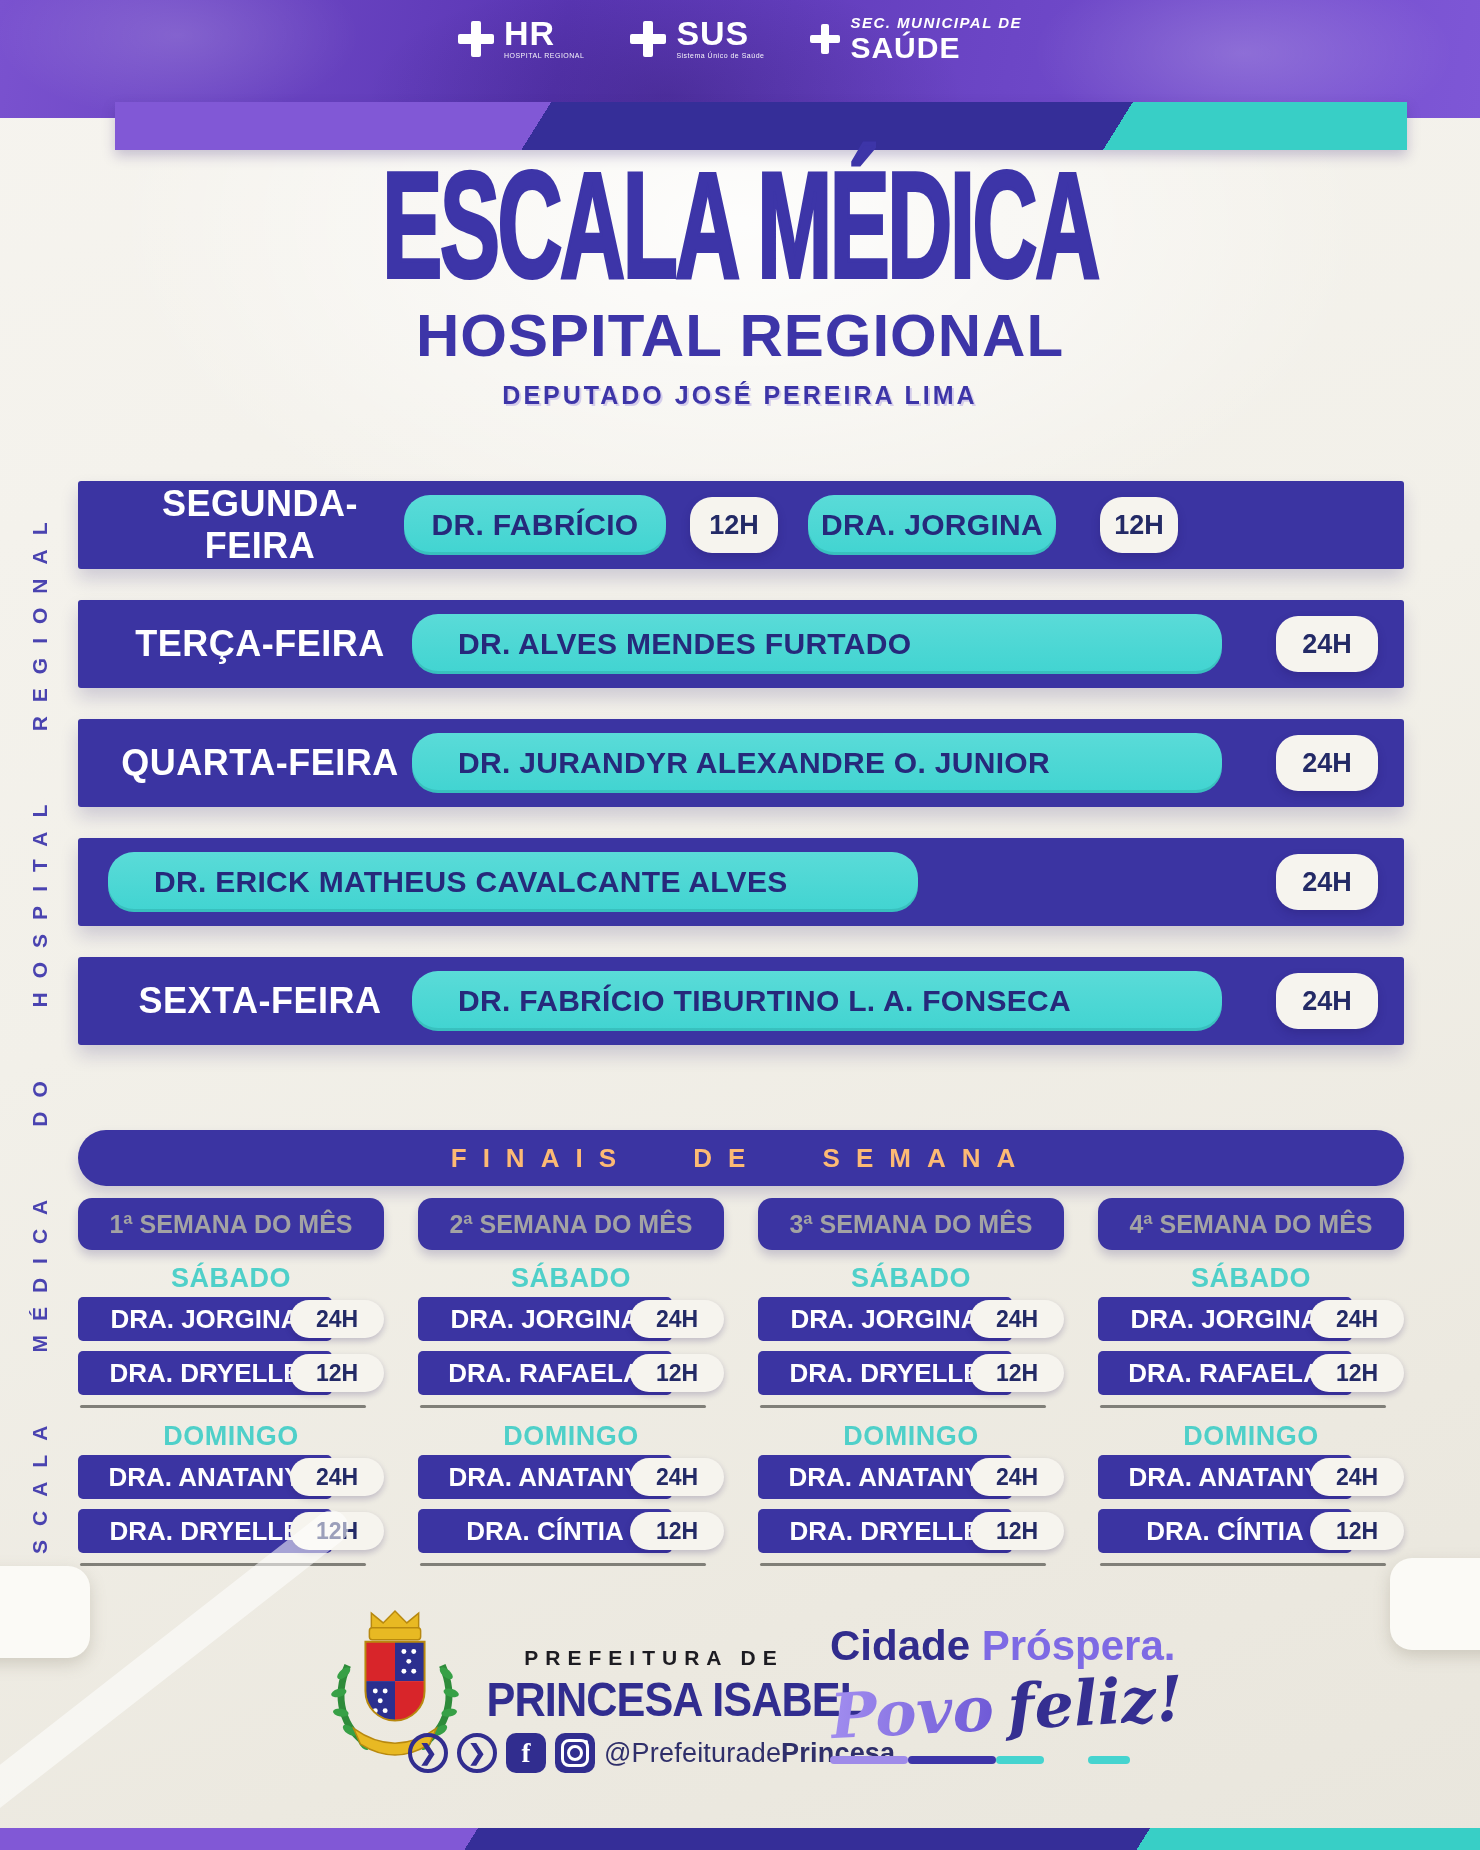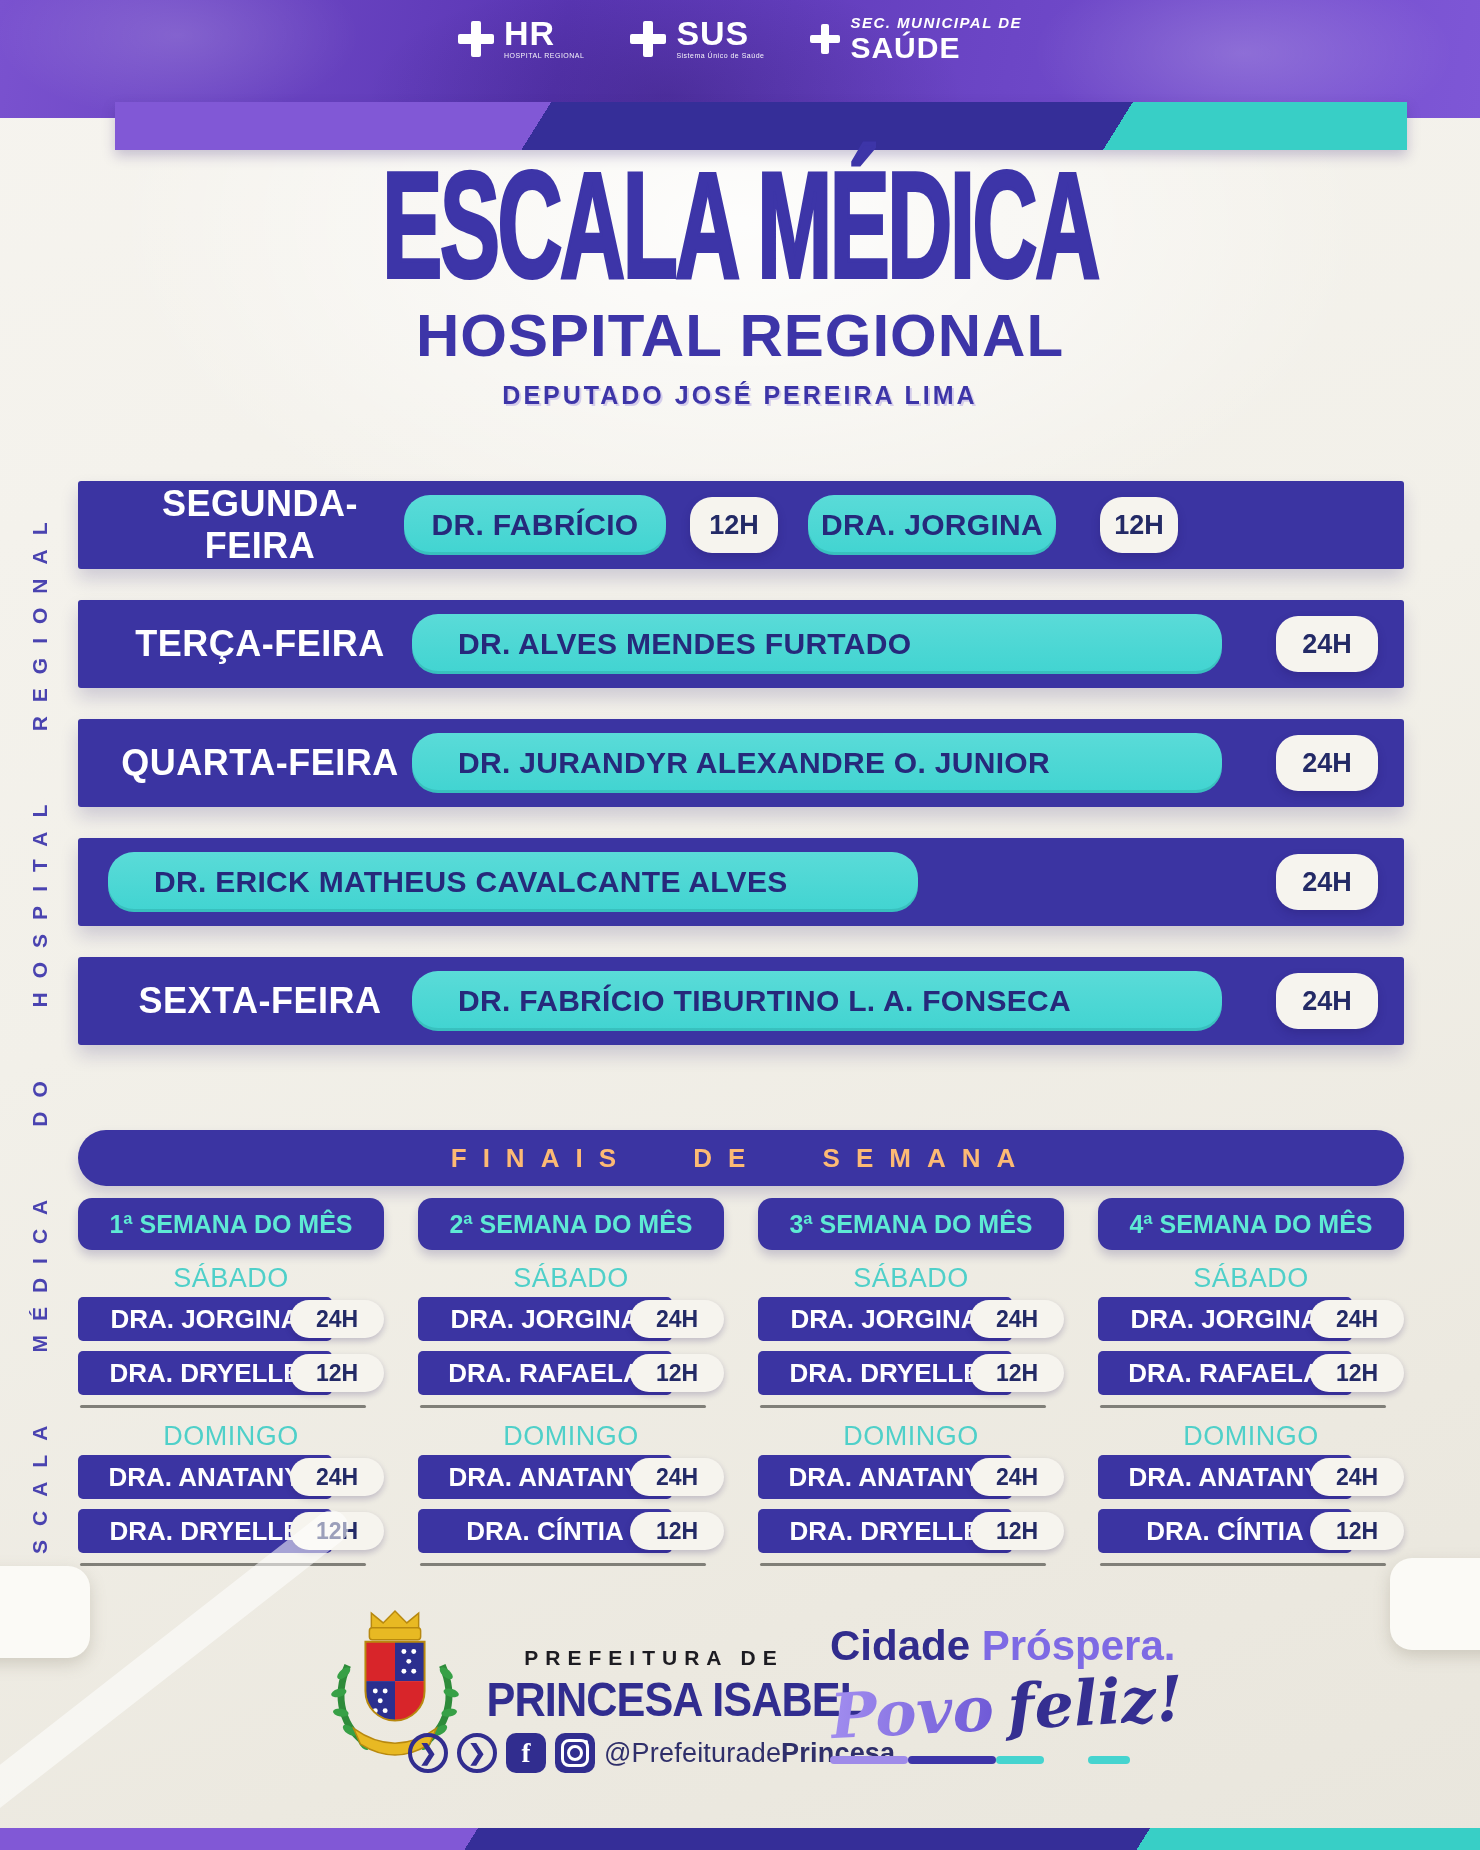--- a/index.html
+++ b/index.html
@@ -96,23 +96,23 @@
   
   .finais{
     position:absolute;top:1130px;left:78px;width:1326px;height:56px;border-radius:28px;
     background:var(--indigo);display:flex;align-items:center;justify-content:center;
     color:#fdba74;font-size:26px;font-weight:bold;letter-spacing:16px;word-spacing:38px;
     box-shadow:0 8px 14px rgba(40,30,110,.18);
   }
   .wgrid{position:absolute;top:1198px;left:78px;width:1326px;display:grid;grid-template-columns:repeat(4,1fr);column-gap:34px;}
   .wpill{
     height:52px;border-radius:14px;background:var(--indigo);display:flex;align-items:center;justify-content:center;
-    color:#5eead4;font-size:25px;font-weight:bold;box-shadow:0 6px 10px rgba(40,30,110,.2);
-  }
-  .wday{margin-top:13px;text-align:center;color:var(--teal-text);font-size:27px;font-weight:normal;letter-spacing:.5px;height:34px;}
+    color:#a3a3a3;font-size:25px;font-weight:bold;box-shadow:0 6px 10px rgba(40,30,110,.2);
+  }
+  .wday{margin-top:13px;text-align:center;color:var(--teal-text);font-size:27px;font-weight:bold;letter-spacing:.5px;height:34px;}
   .wrow{position:relative;height:44px;margin-bottom:10px;}
   .wbar{
     position:absolute;left:0;right:52px;top:0;bottom:0;background:var(--indigo);border-radius:5px;
     display:flex;align-items:center;justify-content:center;color:#fff;font-size:26px;font-weight:bold;
   }
   .whrs{
     position:absolute;right:0;top:3px;bottom:3px;width:94px;border-radius:19px;background:var(--pill-white);
     display:flex;align-items:center;justify-content:center;color:var(--hours-text);font-size:23px;font-weight:bold;
     box-shadow:0 3px 6px rgba(30,20,90,.22);
   }

